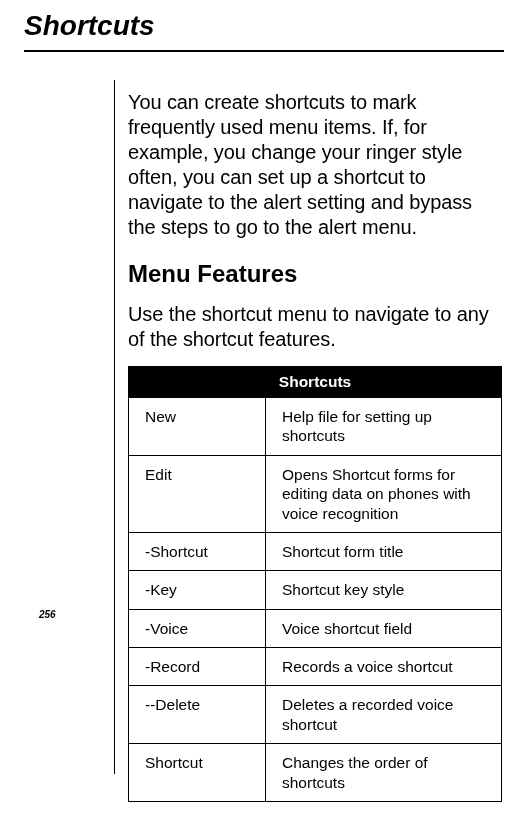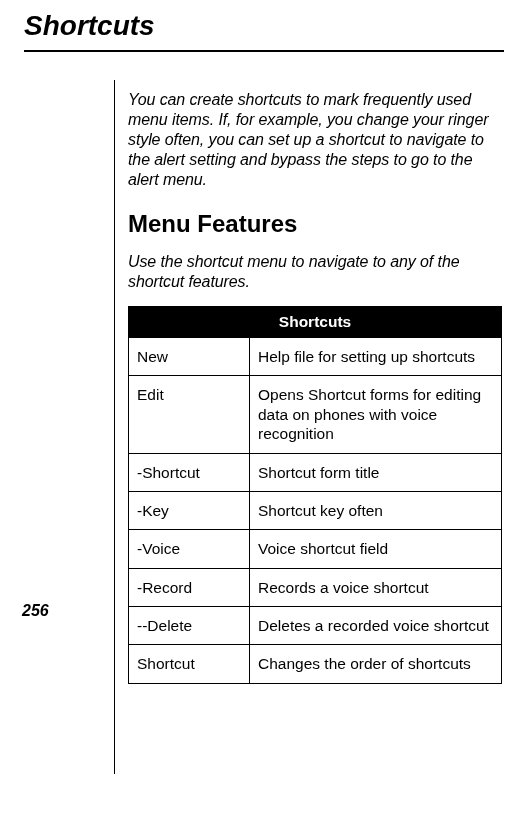--- a/index.html
+++ b/index.html
@@ -45,25 +45,24 @@
     height: 694px;
     border-left: 1px solid #000;
   }
   .content {
     position: absolute;
     left: 128px;
     top: 90px;
     width: 374px;
   }
   .para {
-    font-size: 16px;
+    font-size: 20px;
     line-height: 1.25;
     margin: 0 0 14px 0;
     letter-spacing: -0.1px;
-    font-style: italic;
   }
   .section-title {
     font-size: 24px;
     font-weight: bold;
     margin: 20px 0 14px 0;
   }
   table.shortcuts {
     width: 100%;
     border-collapse: collapse;
     margin-top: 6px;
@@ -72,32 +71,32 @@
   table.shortcuts th {
     background: #000;
     color: #fff;
     font-weight: bold;
     text-align: center;
     padding: 6px 4px;
     border: 1px solid #000;
   }
   table.shortcuts td {
     border: 1px solid #000;
-    padding: 9px 8px;
+    padding: 9px 16px;
     vertical-align: top;
     line-height: 1.25;
   }
   table.shortcuts td.col1 {
     width: 104px;
   }
   .page-num {
     position: absolute;
-    left: 22px;
+    left: 39px;
     bottom: 20px;
-    font-size: 16px;
+    font-size: 10px;
     font-weight: bold;
     font-style: italic;
   }
 </style>
 </head>
 <body>
 
 <div class="page">
 
   <div class="chapter-title">Shortcuts</div>
@@ -123,21 +122,21 @@
       <tr>
         <td class="col1">Edit</td>
         <td>Opens Shortcut forms for editing data on phones with voice recognition</td>
       </tr>
       <tr>
         <td class="col1">-Shortcut</td>
         <td>Shortcut form title</td>
       </tr>
       <tr>
         <td class="col1">-Key</td>
-        <td>Shortcut key often</td>
+        <td>Shortcut key style</td>
       </tr>
       <tr>
         <td class="col1">-Voice</td>
         <td>Voice shortcut field</td>
       </tr>
       <tr>
         <td class="col1">-Record</td>
         <td>Records a voice shortcut</td>
       </tr>
       <tr>

